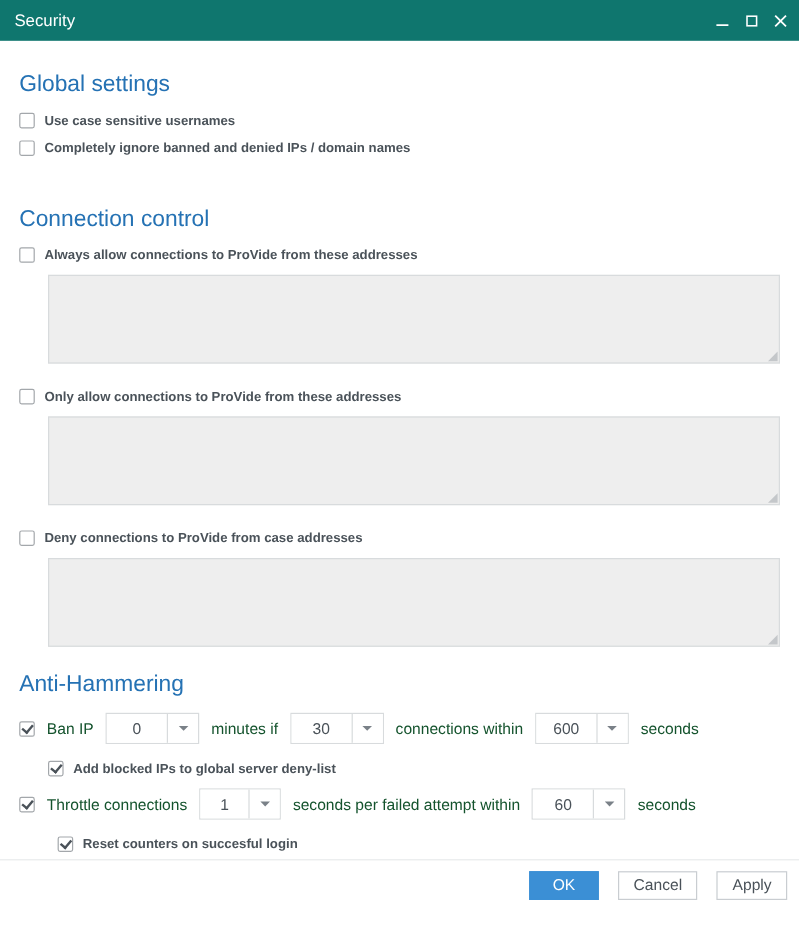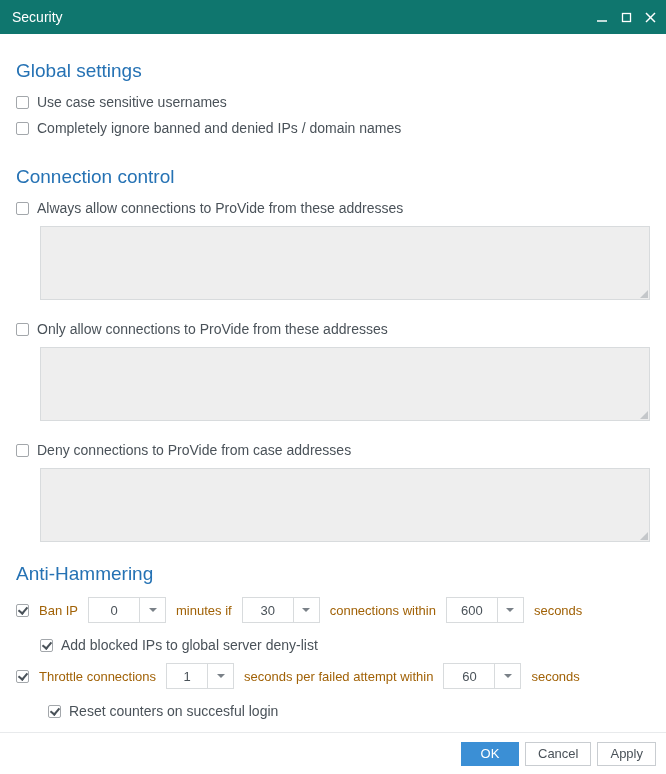--- a/index.html
+++ b/index.html
@@ -49,21 +49,21 @@
     }
 
     .content {
       padding: 14px 16px 20px 16px;
     }
 
     .section-heading {
       color: #2572b4;
       font-size: 19px;
       font-weight: normal;
-      margin-top: 6px;
+      margin-top: 18px;
       margin-bottom: 12px;
     }
 
     .section-heading.first {
       margin-top: 12px;
     }
 
     .row {
       display: flex;
       align-items: center;
@@ -101,22 +101,23 @@
       top: 0px;
       width: 4px;
       height: 7px;
       border: solid #4a5259;
       border-width: 0 2px 2px 0;
       transform: rotate(40deg);
     }
 
     .label {
       color: #4a5259;
-      font-size: 14px;
+      font-size: 11px;
       cursor: default;
+      font-weight: bold;
     }
 
     .textarea-wrap {
       padding-left: 24px;
       margin-top: 6px;
       margin-bottom: 18px;
     }
 
     .textarea {
       width: 100%;
@@ -188,37 +189,37 @@
 
     .caret-down {
       width: 0;
       height: 0;
       border-left: 4px solid transparent;
       border-right: 4px solid transparent;
       border-top: 4px solid #7a8188;
     }
 
     .inline-text {
-      color: #a16207;
+      color: #14532d;
       font-size: 13px;
       white-space: nowrap;
     }
 
     .footer {
       position: absolute;
-      bottom: 0;
+      bottom: 16px;
       left: 0;
       right: 0;
       height: 42px;
       border-top: 1px solid #e8eaec;
       display: flex;
       justify-content: flex-end;
       align-items: center;
       padding: 0 10px;
-      gap: 6px;
+      gap: 16px;
       background: #fff;
     }
 
     .btn {
       height: 24px;
       min-width: 58px;
       padding: 0 12px;
       border: 1px solid #c9cdd1;
       background: #fff;
       color: #4a5259;

